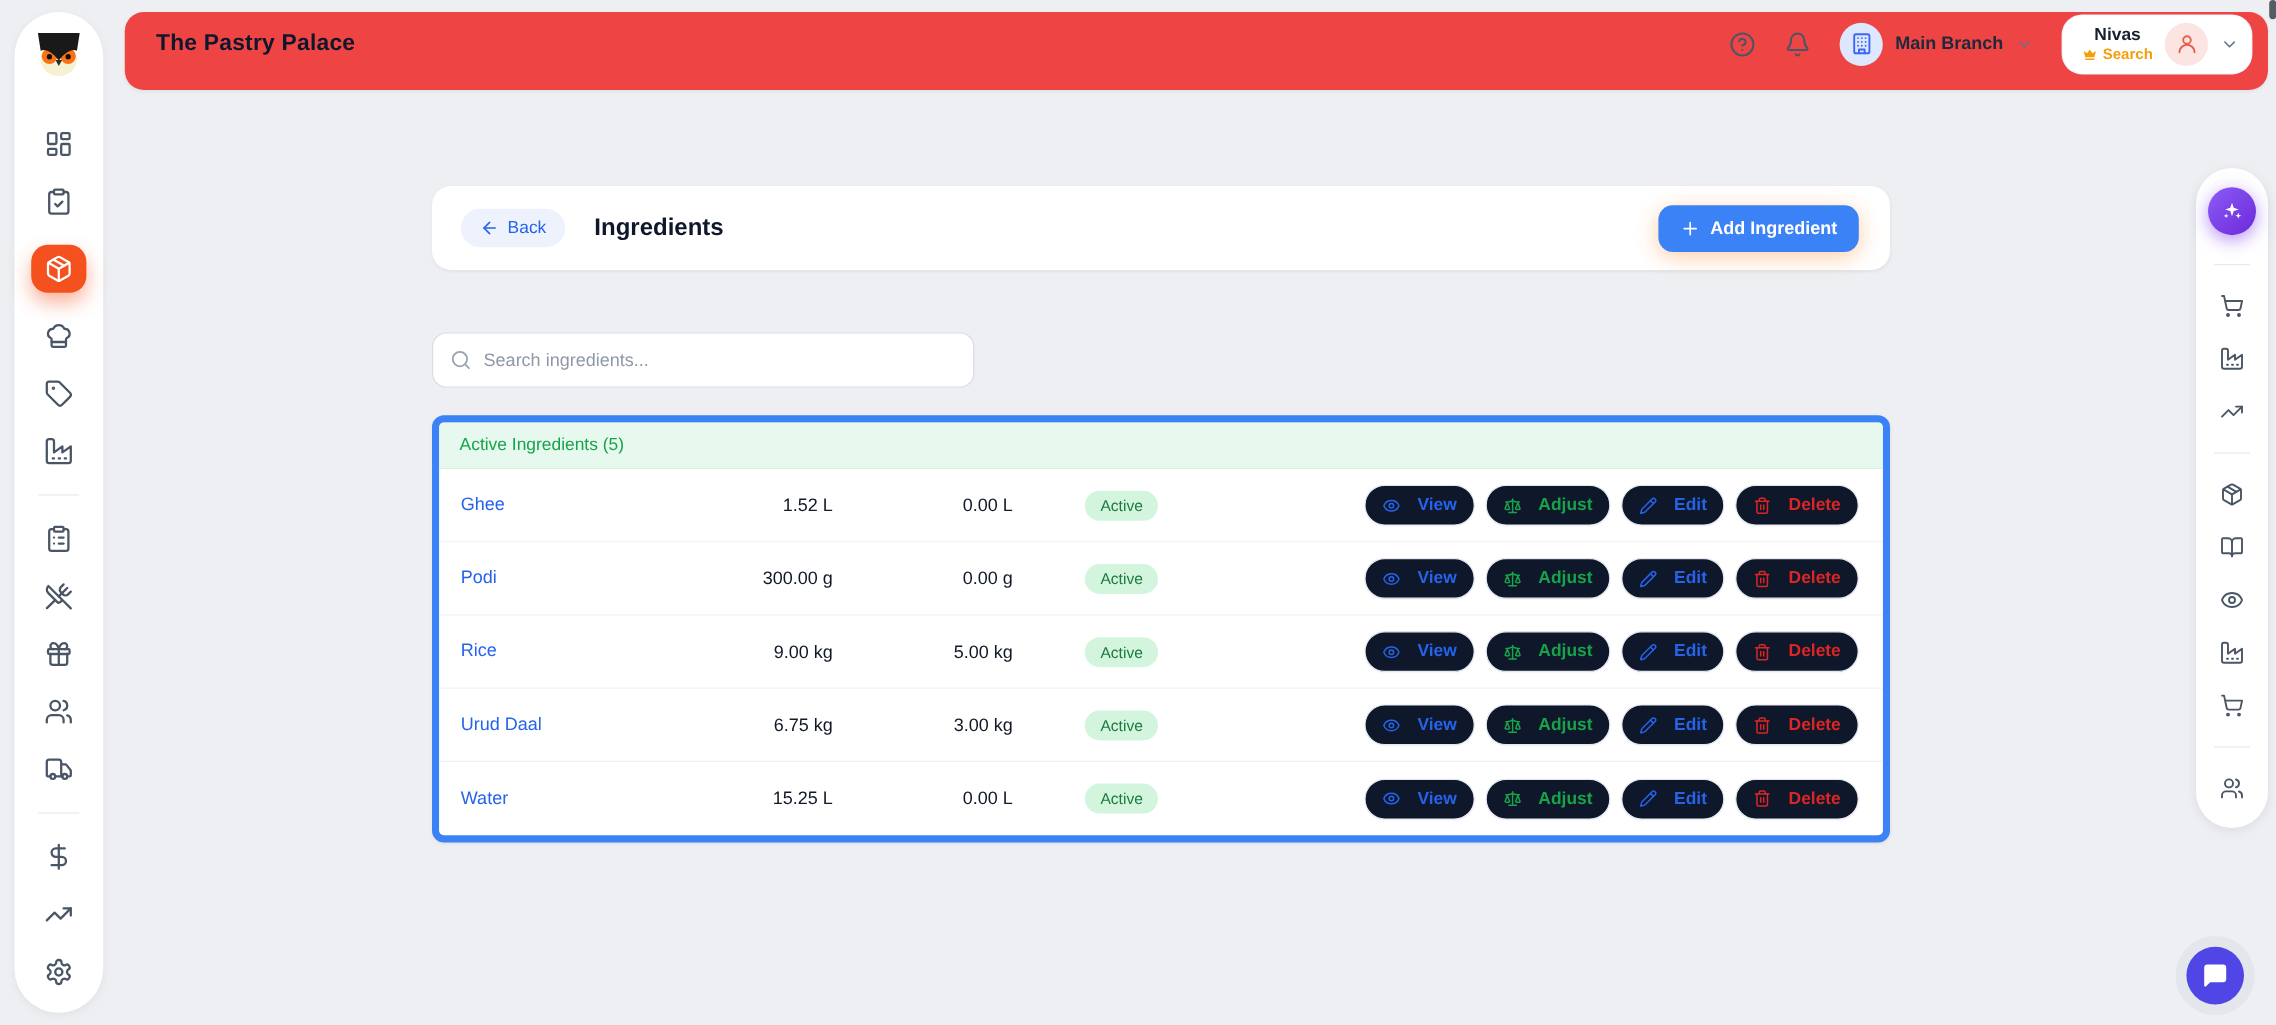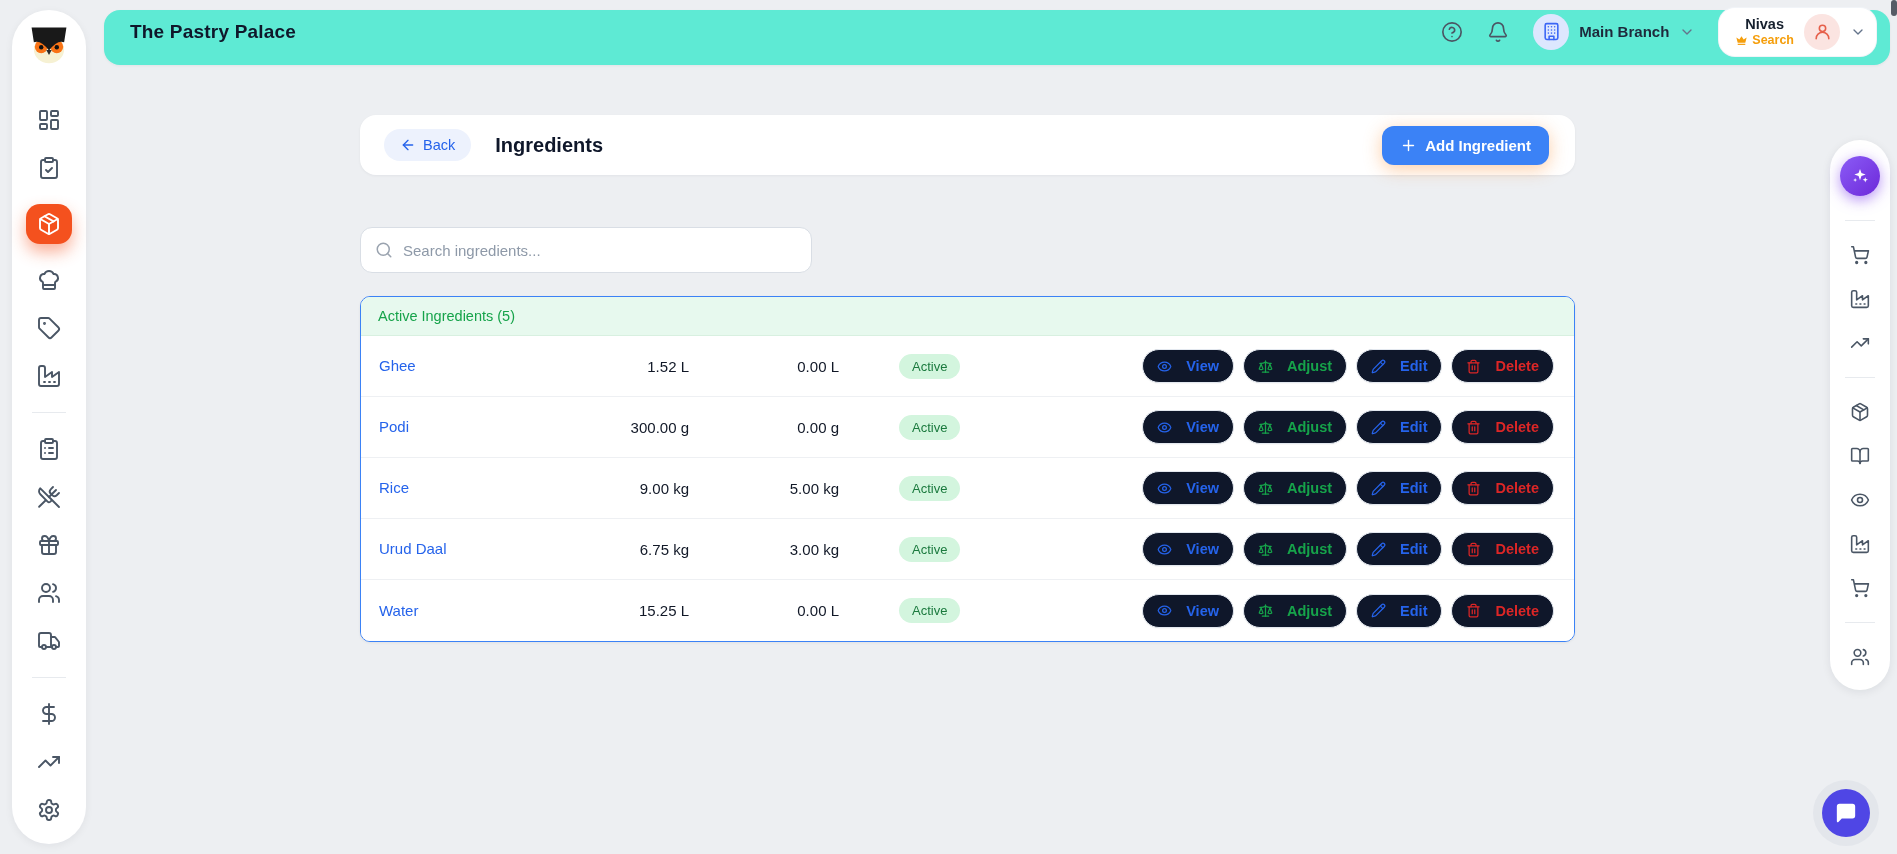--- a/index.html
+++ b/index.html
@@ -11,21 +11,21 @@
     background:#fff; border-radius:37px; box-shadow:0 2px 8px rgba(16,24,40,.06);
     display:flex; flex-direction:column; align-items:center; padding-top:12px; }
   .logo { width:46px; height:46px; display:flex; align-items:center; justify-content:center; }
   .left-nav { margin-top:40px; display:flex; flex-direction:column; align-items:center; gap:24px; }
   .nav-item { color:#4a5665; display:flex; align-items:center; justify-content:center; cursor:pointer; }
   .nav-item.active { width:46px; height:40px; border-radius:14px; color:#fff;
     box-shadow:0 8px 16px rgba(244,81,30,.45); }
   .nav-divider { width:34px; height:1px; background:#e7eaee; }
 
   
-  .topbar { position:absolute; left:104px; right:7px; top:10px; height:55px; background:#5eead4;
+  .topbar { position:absolute; left:104px; right:7px; top:10px; height:65px; background:#ef4444;
     border-radius:16px; box-shadow:0 1px 3px rgba(16,24,40,.05);
     display:flex; align-items:center; padding:0 14px 12px 26px; }
   .app-title { font-size:19px; font-weight:700; color:#0f172a; letter-spacing:.2px; }
   .topbar-right { margin-left:auto; display:flex; align-items:center; gap:24px; }
   .tb-icon { color:#4b5563; display:flex; cursor:pointer; }
   .branch { display:flex; align-items:center; gap:10px; cursor:pointer; }
   .branch-chip { width:36px; height:36px; border-radius:50%; background:#dde7fe; color:#3b66f5;
     display:flex; align-items:center; justify-content:center; }
   .branch-label { font-size:15px; font-weight:600; color:#1e293b; }
   .chev { color:#64748b; display:flex; }
@@ -33,22 +33,22 @@
     border-radius:16px; background:#fff; box-shadow:0 0 0 1px #f1f4f8; cursor:pointer; }
   .user-meta { display:flex; flex-direction:column; align-items:center; gap:1px; }
   .user-name { font-size:14.5px; font-weight:700; color:#16202e; }
   .user-role { display:flex; align-items:center; gap:4px; font-size:12.5px; font-weight:700; color:#f59e0b; }
   .user-role .crown { display:flex; color:#f59e0b; }
   .avatar { width:36px; height:36px; border-radius:50%; background:#fbe4e1; color:#e65f4a;
     display:flex; align-items:center; justify-content:center; }
 
   
   .content { position:absolute; left:360px; top:115px; width:1215px; }
-  .page-card { height:60px; background:#fff; border-radius:16px; box-shadow:0 1px 3px rgba(16,24,40,.05);
-    display:flex; align-items:center; padding:0 26px 0 24px; }
+  .page-card { height:70px; background:#fff; border-radius:16px; box-shadow:0 1px 3px rgba(16,24,40,.05);
+    display:flex; align-items:center; padding:0 26px 0 24px;margin-top:40px; }
   .pc-left { display:flex; align-items:center; gap:24px; }
   .back-btn { display:flex; align-items:center; gap:7px; background:#edf2fd; color:#2563eb;
     border:none; border-radius:9999px; padding:8px 16px; font-size:14.5px; font-weight:500;
     font-family:inherit; cursor:pointer; }
   .page-title { font-size:20px; font-weight:700; color:#0f172a; }
   .pc-right { margin-left:auto; display:flex; align-items:center; gap:13px; }
   .ai-btn { display:flex; align-items:center; gap:9px; border:none; border-radius:12px;
     padding:11px 18px; font-size:15px; font-weight:600; color:#fff; font-family:inherit; cursor:pointer;
     background:linear-gradient(90deg,#8a2be2,#4f46e5);
     box-shadow:0 4px 22px rgba(244,114,182,.55); }
@@ -59,21 +59,21 @@
   .add-btn .plus { display:flex; }
 
   .search-box { margin-top:52px; width:452px; height:46px; background:#fff; border:1px solid #d9dee5;
     border-radius:12px; display:flex; align-items:center; gap:10px; padding:0 14px; }
   .search-box .sicon { color:#9aa3af; display:flex; }
   .search-box input { border:none; outline:none; flex:1; font-family:inherit; font-size:15px; color:#334155; background:transparent; }
   .search-box input::placeholder { color:#8e99a8; }
 
   
   .table-card { margin-top:23px; background:#fff; border-radius:10px; overflow:hidden;
-    box-shadow:0 1px 3px rgba(16,24,40,.06); border:1px solid #3b82f6; }
+    box-shadow:0 1px 3px rgba(16,24,40,.06); border:6px solid #3b82f6; }
   .table-banner { background:#e7f9ee; color:#16a34a; font-size:14.5px; font-weight:500;
     padding:11px 17px; border-bottom:1px solid #d8f0e0; }
   .trow { display:grid; grid-template-columns:150px 178px 150px 262px 1fr; align-items:center; }
   .thead { height:50px; background:#fbfcfd; border-bottom:1px solid #e7eaee;
     font-size:14.5px; font-weight:500; color:#3f4754; }
   .th-name, .cell-name { padding-left:18px; }
   .th-num, .cell-num { text-align:right; }
   .th-status, .cell-status { padding-left:60px; }
   .th-actions { text-align:right; padding-right:18px; }
   .tbody .trow { height:61px; border-bottom:1px solid #eef0f3; background:#fff; }

